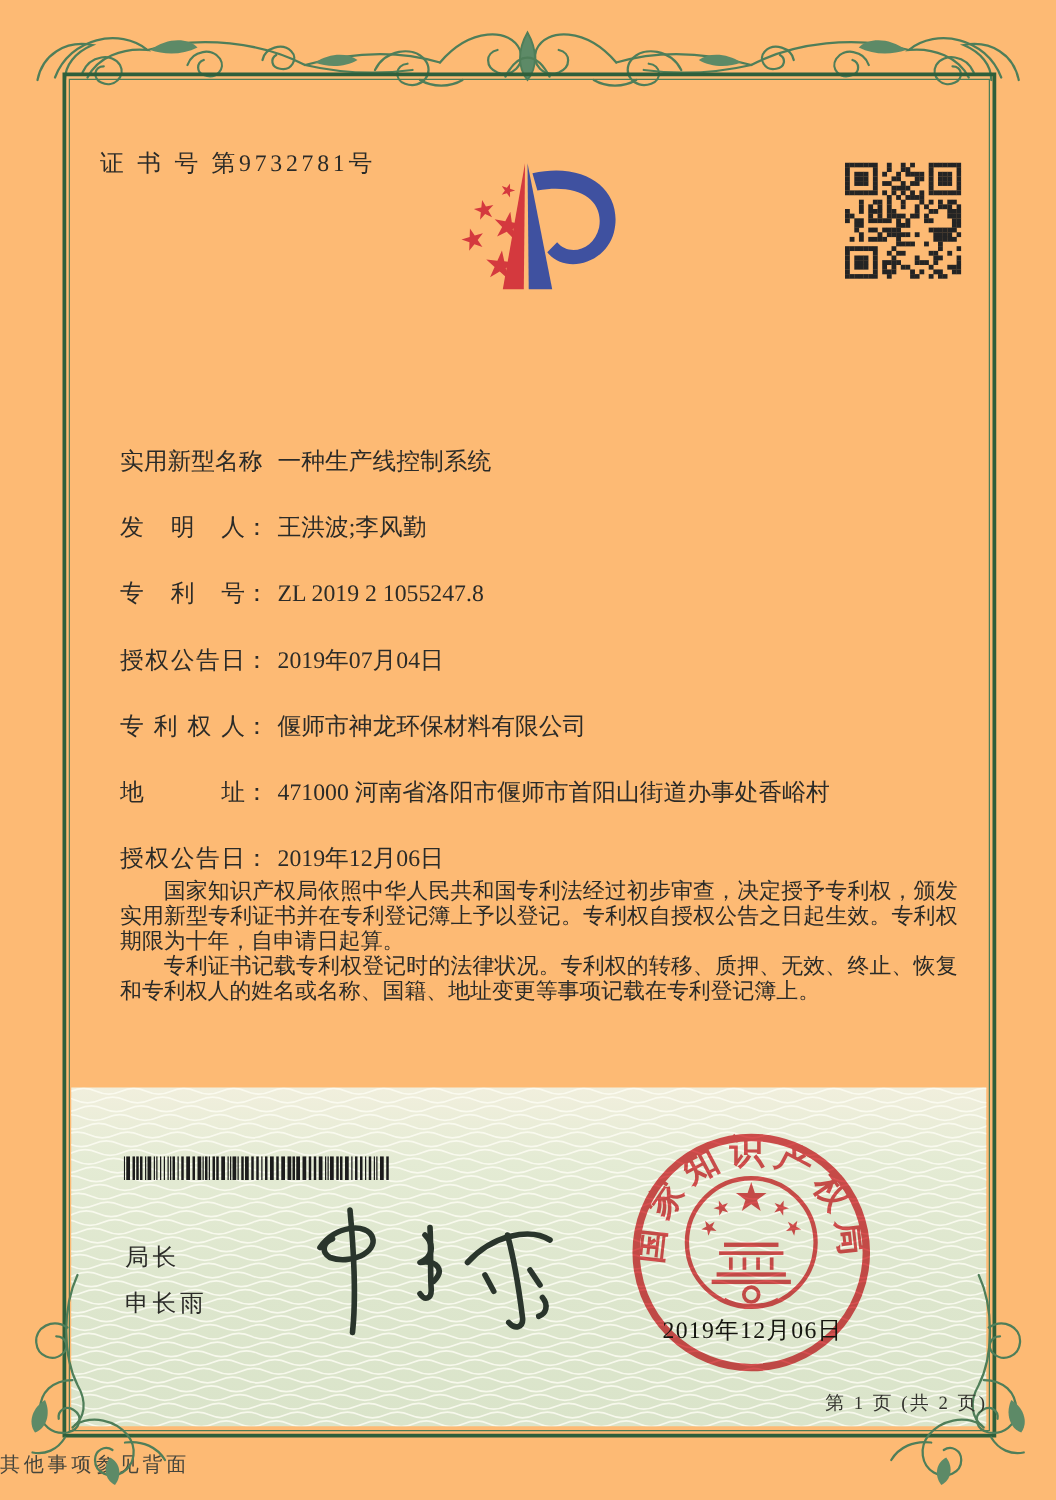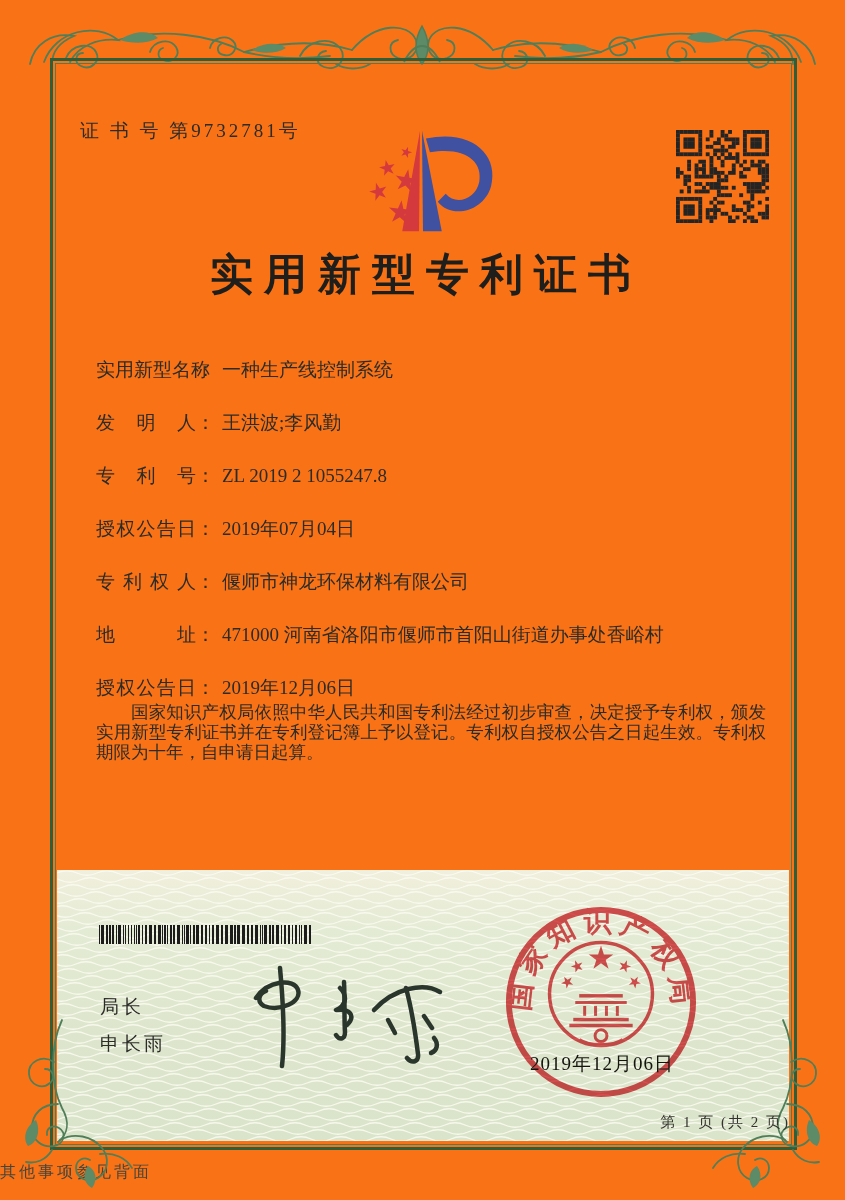--- a/index.html
+++ b/index.html
@@ -1,16 +1,16 @@
 <!DOCTYPE html>
 <html><head>
 <meta charset="utf-8">
 <style>
   html,body{margin:0;padding:0;background:#e8e4d2;}
-  .sheet{position:relative;width:845px;height:1200px;background:#f97316;overflow:hidden;
+  .sheet{position:relative;width:845px;height:1200px;background:#fdba74;overflow:hidden;
          font-family:"Liberation Serif","DejaVu Serif",serif;color:#2b2b28;}
   svg{display:block;}
   .abs{position:absolute;}
 
   
   .frame-outer{position:absolute;left:50px;top:58px;width:741px;height:1086px;
                border:3px solid #2f5f3a;z-index:2;pointer-events:none;}
   .frame-inner{position:absolute;left:2px;top:2px;right:2px;bottom:2px;border:1px solid #4d7c57;}
 
   
@@ -429,21 +429,20 @@
       <rect x="18.6" y="89.28" width="3.87" height="3.87" fill="#242424"></rect>
       <rect x="22.32" y="89.28" width="3.87" height="3.87" fill="#242424"></rect>
       <rect x="33.480000000000004" y="89.28" width="3.87" height="3.87" fill="#242424"></rect>
       <rect x="52.080000000000005" y="89.28" width="3.87" height="3.87" fill="#242424"></rect>
       <rect x="55.800000000000004" y="89.28" width="3.87" height="3.87" fill="#242424"></rect>
       <rect x="66.96000000000001" y="89.28" width="3.87" height="3.87" fill="#242424"></rect>
       <rect x="74.4" y="89.28" width="3.87" height="3.87" fill="#242424"></rect>
       <rect x="78.12" y="89.28" width="3.87" height="3.87" fill="#242424"></rect>
     </svg>
 
-  <div class="title">实用新型专利证书</div>
 
   <div class="fields">
     <div class="frow">
       <span class="flabel">实用新型名称</span><span>：</span><span class="fvalue">一种生产线控制系统</span>
     </div>
     <div class="frow">
       <span class="flabel">发明人</span><span>：</span><span class="fvalue">王洪波;李风勤</span>
     </div>
     <div class="frow">
       <span class="flabel">专利号</span><span>：</span><span class="fvalue">ZL 2019 2 1055247.8</span>
@@ -457,20 +456,21 @@
     <div class="frow">
       <span class="flabel">地址</span><span>：</span><span class="fvalue">471000 河南省洛阳市偃师市首阳山街道办事处香峪村</span>
     </div>
     <div class="frow">
       <span class="flabel">授权公告日</span><span>：</span><span class="fvalue">2019年12月06日</span>
     </div>
   </div>
 
   <div class="paras">
     <p>国家知识产权局依照中华人民共和国专利法经过初步审查，决定授予专利权，颁发实用新型专利证书并在专利登记簿上予以登记。专利权自授权公告之日起生效。专利权期限为十年，自申请日起算。</p>
+    <p>专利证书记载专利权登记时的法律状况。专利权的转移、质押、无效、终止、恢复和专利权人的姓名或名称、国籍、地址变更等事项记载在专利登记簿上。</p>
   </div>
 
   <svg id="barcode-svg" class="abs z3" style="left:99px;top:925px" width="218" height="20" viewBox="0 0 218 20">
       <rect x="0" y="0" width="1" height="19" fill="#1c1c1c"></rect>
       <rect x="2" y="0" width="3" height="19" fill="#1c1c1c"></rect>
       <rect x="7" y="0" width="2" height="19" fill="#1c1c1c"></rect>
       <rect x="10" y="0" width="2" height="19" fill="#1c1c1c"></rect>
       <rect x="13" y="0" width="2" height="19" fill="#1c1c1c"></rect>
       <rect x="17" y="0" width="1" height="19" fill="#1c1c1c"></rect>
       <rect x="19" y="0" width="3" height="19" fill="#1c1c1c"></rect>

